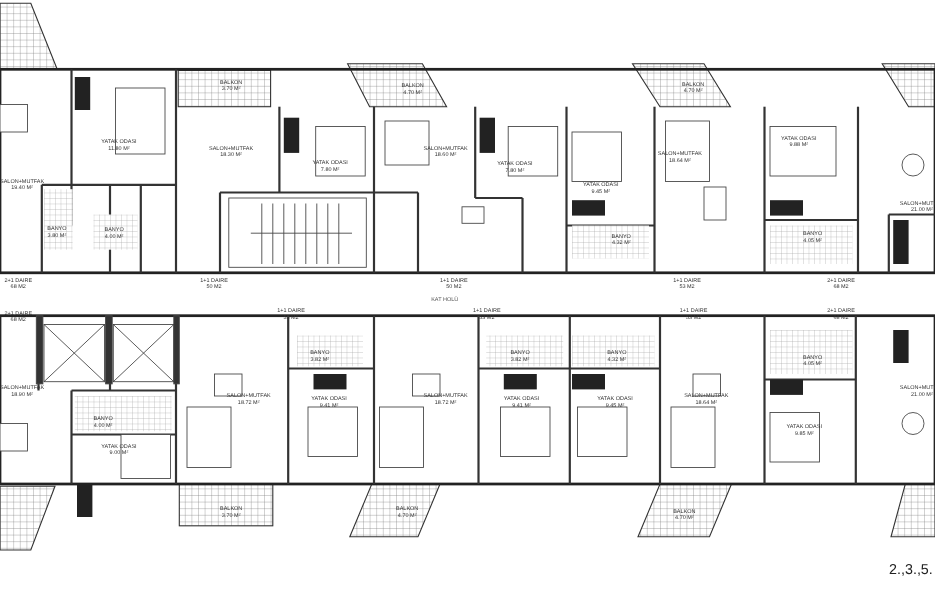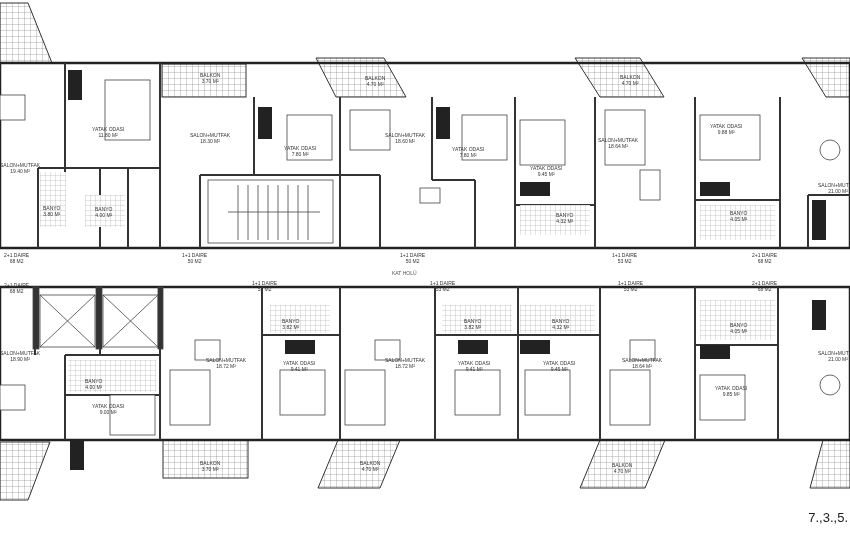--- a/index.html
+++ b/index.html
@@ -359,13 +359,13 @@
   </div>
 <div class="lbl" style="left:715px;top:385px;">
     <span class="n">YATAK ODASI</span>
     <span class="a">9.85 M²</span>
   </div>
 <div class="lbl" style="left:818px;top:350px;">
     <span class="n">SALON+MUTFAK</span>
     <span class="a">21.00 M²</span>
   </div>
 
-<div class="floor-label">7.,3.,5.</div>
+<div class="floor-label">2.,3.,5.</div>
 
 </body></html>

